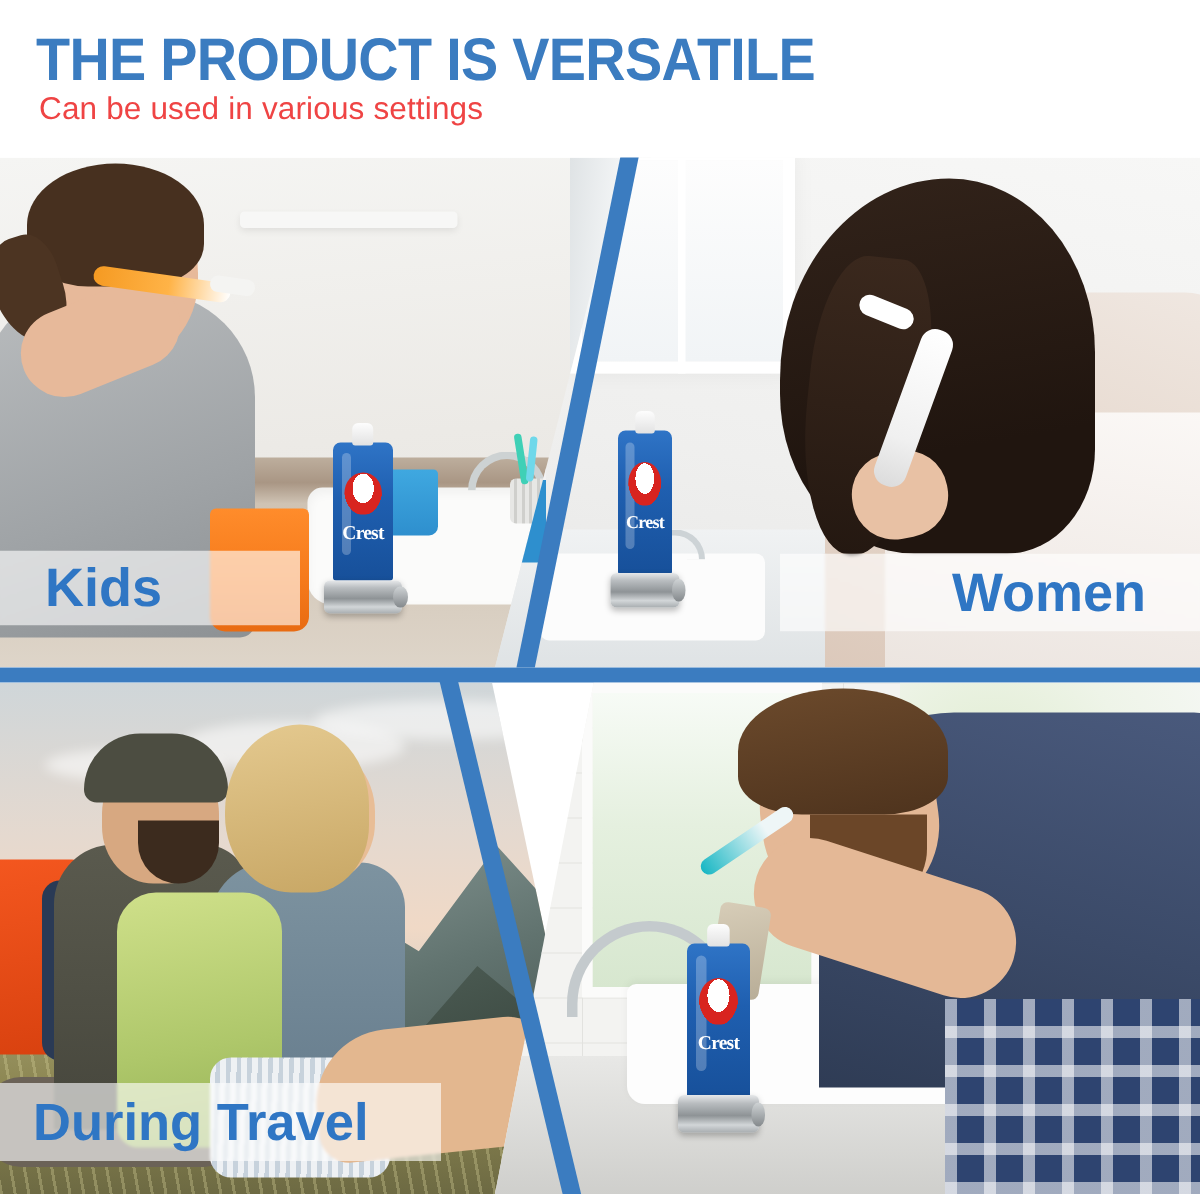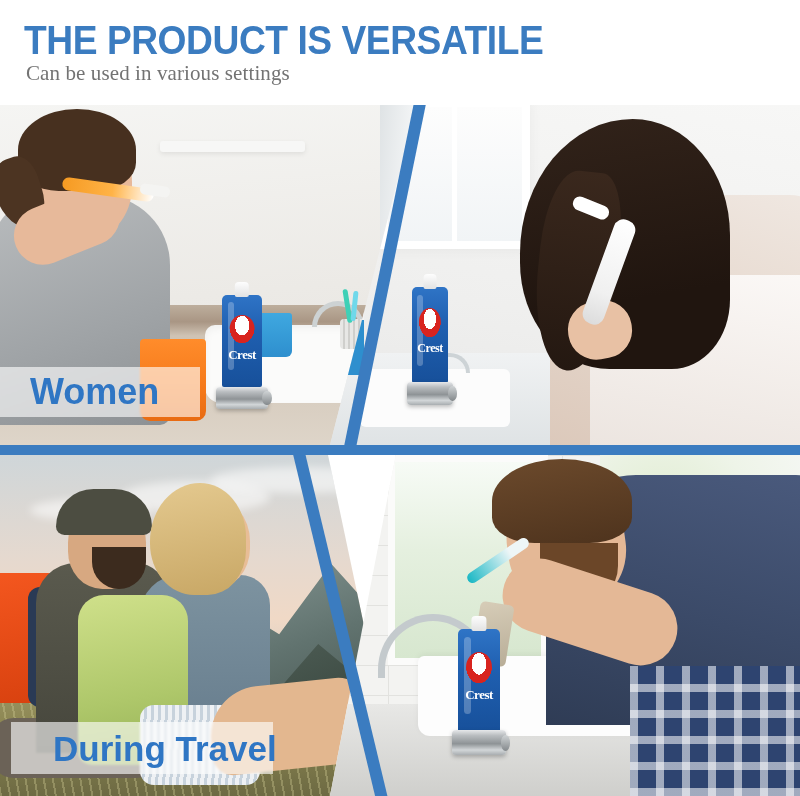--- a/index.html
+++ b/index.html
@@ -19,24 +19,23 @@
     font-size:40px; font-weight:bold;
     letter-spacing:-0.5px;
     color:#3B7CC0;
     font-family:"Liberation Sans", sans-serif;
     transform:scaleX(0.93); transform-origin:left center;
     white-space:nowrap;
   }
   .subhead {
     position:absolute; left:26px; top:61px;
     font-size:21px; font-weight:normal;
-    color:#737373;
+    color:#ef4444;
     letter-spacing:0.1px;
     white-space:nowrap;
-    font-family:Liberation Serif, serif;
   }
 
   
   .grid { position:absolute; left:0; top:105px; width:800px; height:691px; }
   .row { position:absolute; left:0; width:800px; overflow:hidden; }
   .row-top { top:0; height:340px; }
   .row-bottom { top:350px; height:341px; }
 
   .hdivider {
     position:absolute; left:0; top:340px; width:800px; height:10px;
@@ -244,21 +243,21 @@
               <div class="tube-logo"></div>
               <div class="tube-word" style="font-size:13px;">Crest</div>
             </div>
             <div class="squeezer">
               <div class="squeezer-knob"></div>
             </div>
           </div>
         </div>
 
         <div class="caption-band" style="left:0; bottom:28px; width:200px; height:50px; padding-left:30px;">
-          <span class="caption-text" style="font-size:36px;">Women</span>
+          <span class="caption-text" style="font-size:36px;">Kids</span>
         </div>
       </div>
 
       <div class="panel tr">
         <div class="scene">
           <div class="w-wall"></div>
           <div class="w-window"></div>
           <div class="w-winbar"></div>
           <div class="w-counter"></div>
           <div class="w-sink"></div>
@@ -279,20 +278,23 @@
               <div class="tube-shine"></div>
               <div class="tube-logo"></div>
               <div class="tube-word" style="font-size:12px;">Crest</div>
             </div>
             <div class="squeezer">
               <div class="squeezer-knob"></div>
             </div>
           </div>
         </div>
 
+        <div class="caption-band" style="right:0; bottom:24px; width:280px; height:52px; padding-right:36px; justify-content:flex-end;">
+          <span class="caption-text" style="font-size:36px;">Women</span>
+        </div>
       </div>
 
       <div class="diag diag-top"></div>
     </div>
 
     <div class="hdivider"></div>
 
     <div class="row row-bottom">
 
       <div class="panel bl">
@@ -313,21 +315,21 @@
           <div class="t-beard"></div>
           <div class="t-cap"></div>
           <div class="t-woman-body"></div>
           <div class="t-woman-head"></div>
           <div class="t-woman-hair"></div>
           <div class="t-pack-green"></div>
           <div class="t-shorts"></div>
           <div class="t-legs"></div>
         </div>
 
-        <div class="caption-band" style="left:11px; bottom:22px; width:262px; height:52px; padding-left:42px;">
+        <div class="caption-band" style="left:0; bottom:22px; width:294px; height:52px; padding-left:22px;">
           <span class="caption-text" style="font-size:35px;">During Travel</span>
         </div>
       </div>
 
       <div class="panel br">
         <div class="scene">
           <div class="m-tile"></div>
           <div class="m-greenery"></div>
           <div class="m-window"></div>
           <div class="m-red-shutter"></div>

